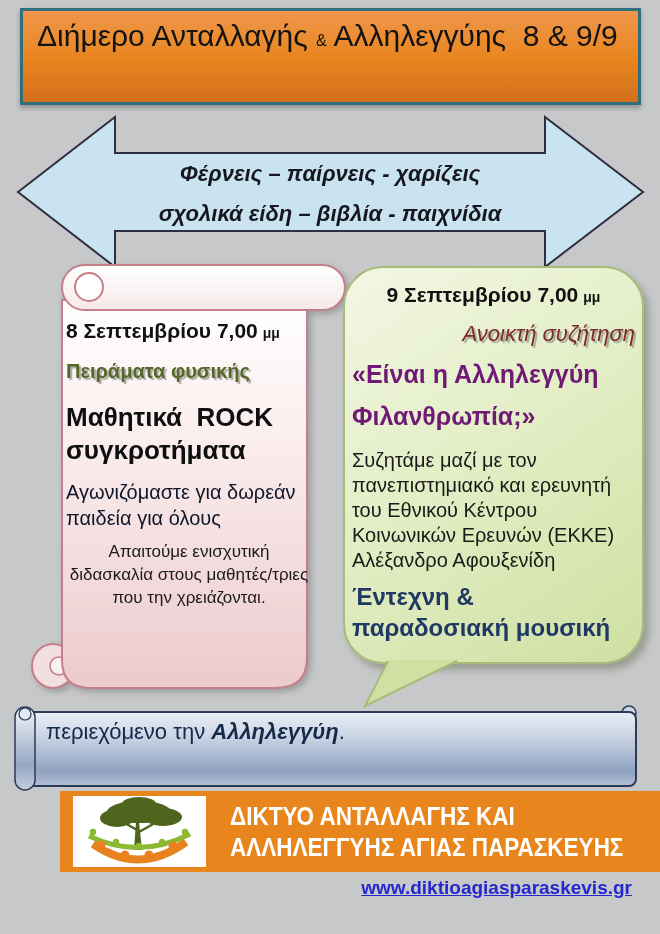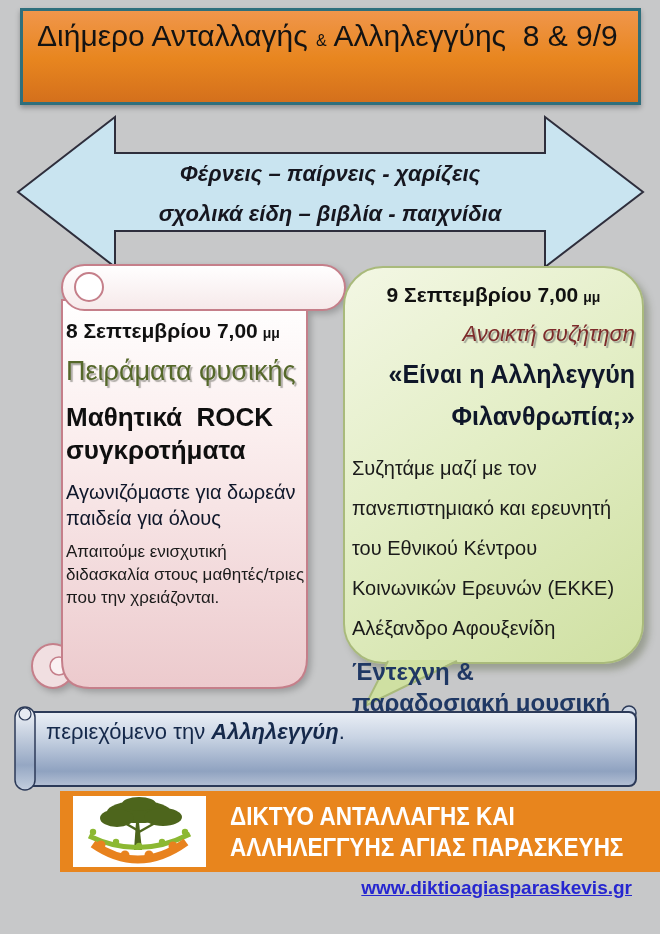--- a/index.html
+++ b/index.html
@@ -28,45 +28,45 @@
   .arrow-line1 { top:161px; }
   .arrow-line2 { top:201px; }
 
   
   .scroll1 { position:absolute; left:28px; top:256px; width:322px; height:452px;
     filter:drop-shadow(3px 3px 3px rgba(0,0,0,.22)); }
   .scroll1-text { position:absolute; left:66px; top:306px; width:246px; }
   .s1-date { margin-top:12px; font-size:21px; font-weight:bold; line-height:26px; }
   .suffix { font-size:14px; margin-left:5px; }
   .s1-sub { margin-top:10px; font-size:21px; font-weight:bold; line-height:26px; }
-  .s1-physics { margin-top:9px; font-size:27px; font-weight:normal; line-height:32px;
+  .s1-physics { margin-top:9px; font-size:20px; font-weight:bold; line-height:32px;
     color:#55682a; text-shadow:2px 2px 1px rgba(110,110,100,.55); }
   .s1-music { margin-top:8px; font-size:27px; font-weight:bold; line-height:32px;
     color:#1f3864; text-shadow:2px 2px 1px rgba(110,110,110,.5); }
   .s1-rock { margin-top:14px; font-size:26px; font-weight:bold; line-height:33px;
     color:#0f0f0f; white-space:pre-wrap; }
   .s1-para1 { margin-top:12px; font-size:20px; line-height:26px; color:#0f172a; }
-  .s1-para2 { margin-top:9px; font-size:17px; line-height:23px; color:#1a1a1a; }
+  .s1-para2 { margin-top:9px; font-size:17px; line-height:23px; color:#1a1a1a;text-align:center; }
 
   
   .bubble {
     position:absolute; left:343px; top:266px; width:301px; height:398px;
     border-radius:40px; border:2px solid #a9ba7b;
     background:linear-gradient(145deg,#f3f7e4 0%, #e3eec6 45%, #cfe0a2 100%);
     box-shadow:5px 6px 7px rgba(70,80,45,.35);
   }
   .bubble-tail { position:absolute; left:360px; top:660px; width:110px; height:50px; }
   .bubble-inner { position:absolute; left:352px; top:282px; width:283px; }
   .b-date { text-align:center; font-size:21px; font-weight:bold; line-height:26px; }
   .b-label { margin-top:10px; text-align:right; font-size:22px; font-weight:normal;
     font-style:italic; color:#7d2b2b; line-height:27px;
     text-shadow:2px 2px 1px rgba(105,105,105,.55); }
-  .b-q { text-align:right; font-size:25px; font-weight:bold; line-height:31px; color:#0f172a; }
+  .b-q { text-align:left; font-size:25px; font-weight:bold; line-height:31px; color:#701a75; }
   .b-q1 { margin-top:12px; } .b-q2 { margin-top:11px; }
-  .b-body { margin-top:16px; font-size:20px; line-height:40px; color:#1a1a1a; }
+  .b-body { margin-top:16px; font-size:20px; line-height:25px; color:#1a1a1a; }
   .b-footer { margin-top:8px; font-size:24px; font-weight:bold; line-height:31px; color:#1f3864; }
 
   
   .contest { position:absolute; left:12px; top:702px; width:634px; height:92px; }
   .contest-text { position:absolute; left:46px; top:716px; width:580px;
     font-size:22px; line-height:31px; color:#15294b; }
   .contest-hl { font-weight:bold; font-style:italic; }
 
   
   .org-banner { position:absolute; left:20px; top:791px; width:618px; height:81px;

